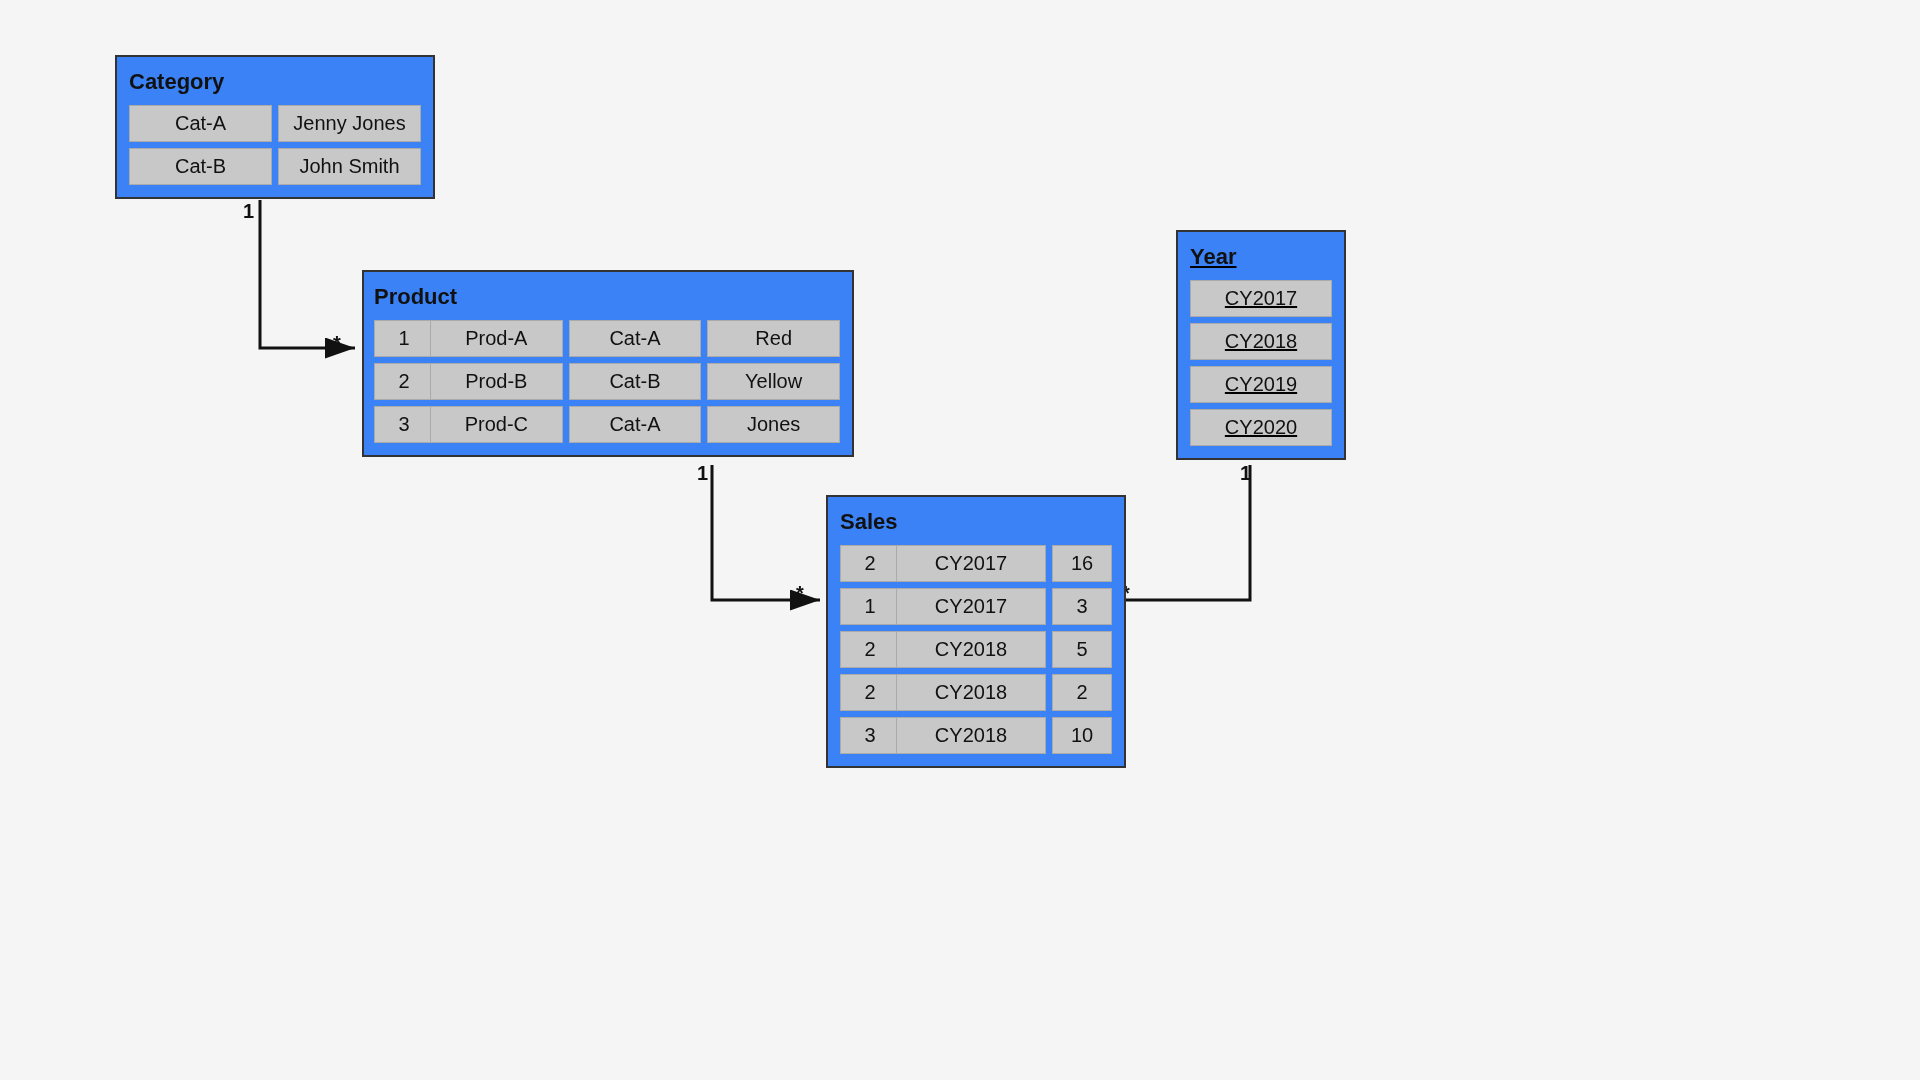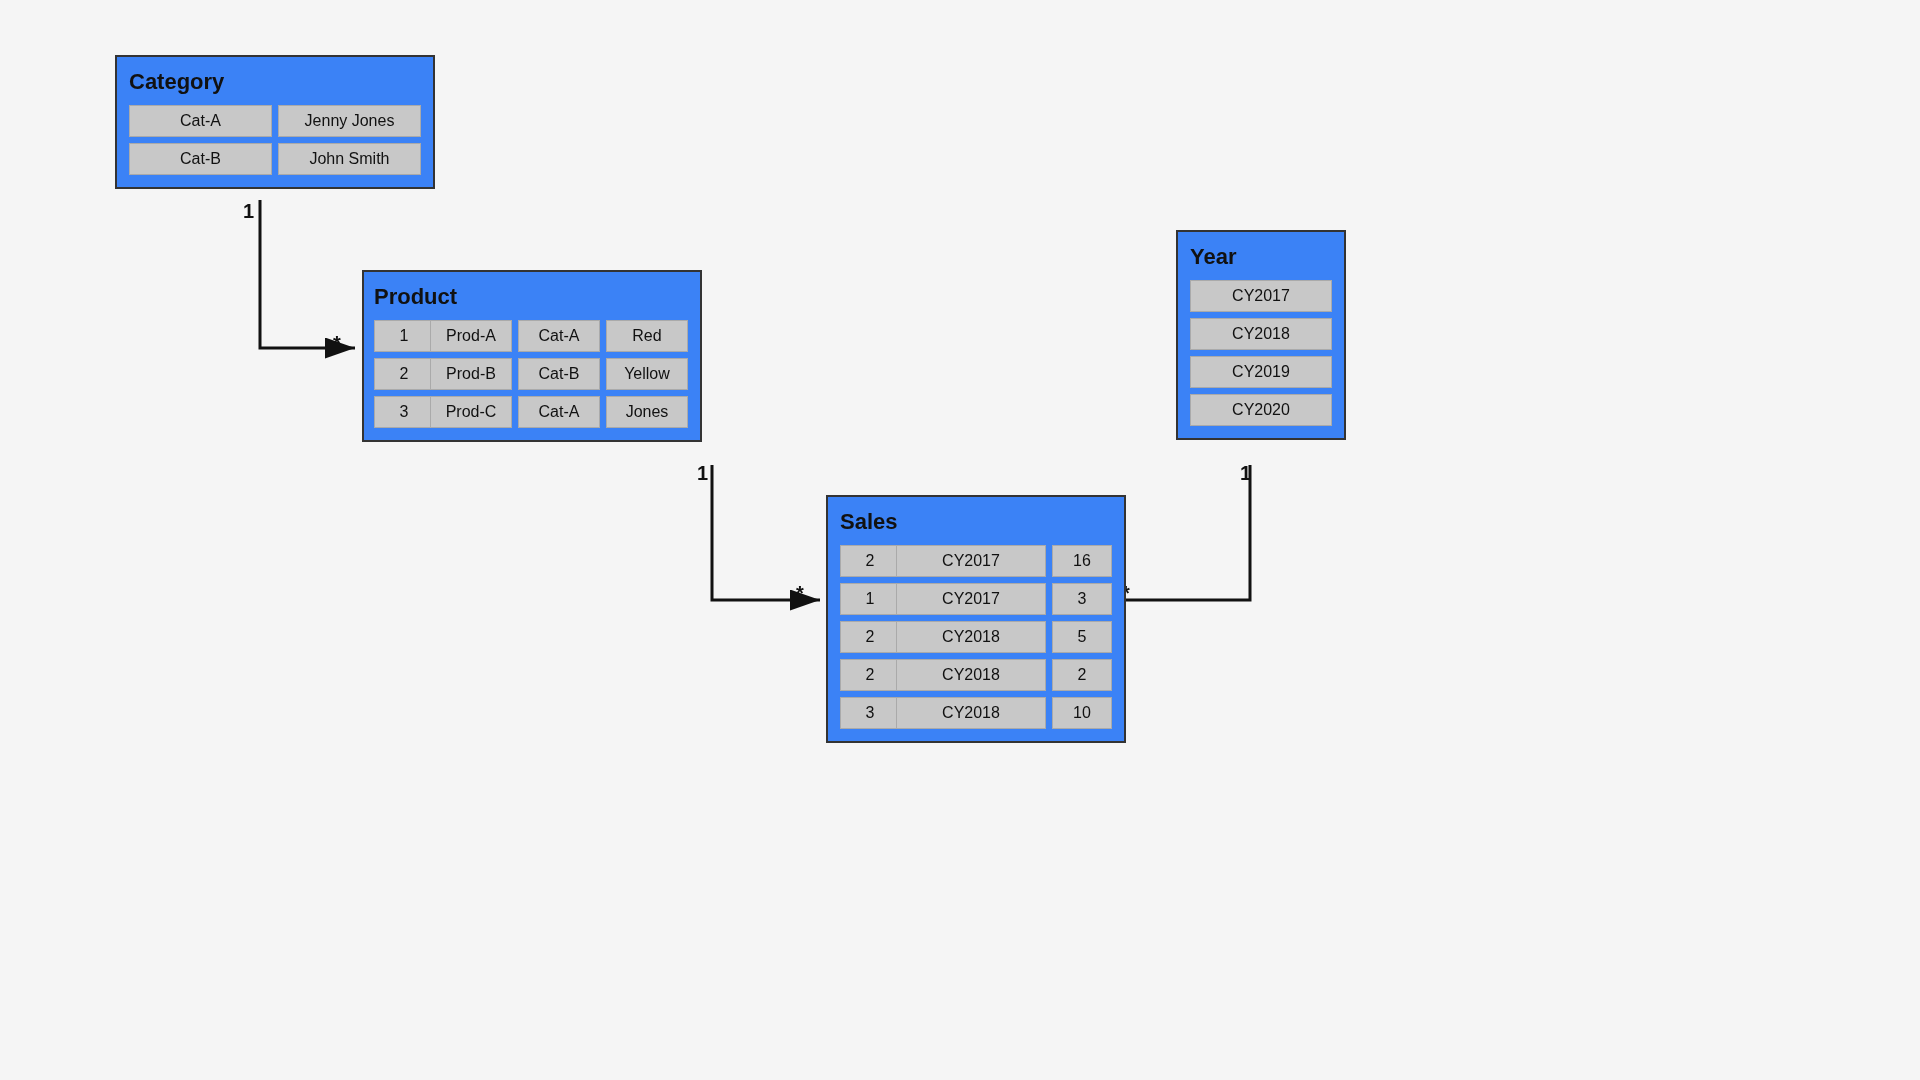--- a/index.html
+++ b/index.html
@@ -30,21 +30,21 @@
       font-weight: bold;
       font-size: 22px;
       margin-bottom: 10px;
       color: #111;
     }
 
     .cell {
       background: #c8c8c8;
       border: 1px solid #aaa;
       padding: 6px 12px;
-      font-size: 16px;
+      font-size: 20px;
       text-align: center;
       color: #111;
       min-width: 60px;
     }
 
     
     .category-box {
       left: 115px;
       top: 55px;
       width: 320px;
@@ -52,34 +52,35 @@
     .category-grid {
       display: grid;
       grid-template-columns: 1fr 1fr;
       gap: 6px;
     }
 
     
     .product-box {
       left: 362px;
       top: 270px;
-      width: 340px;
+      width: 492px;
       padding-left: 10px;
     }
     .product-grid {
       display: grid;
       grid-template-columns: 50px 1fr 1fr 1fr;
       gap: 6px;
     }
 
     
     .year-box {
       right: 580px;
       top: 230px;
       width: 160px;
+      text-decoration: underline;
     }
     .year-grid {
       display: grid;
       grid-template-columns: 1fr;
       gap: 6px;
     }
 
     
     .sales-box {
       left: 826px;

